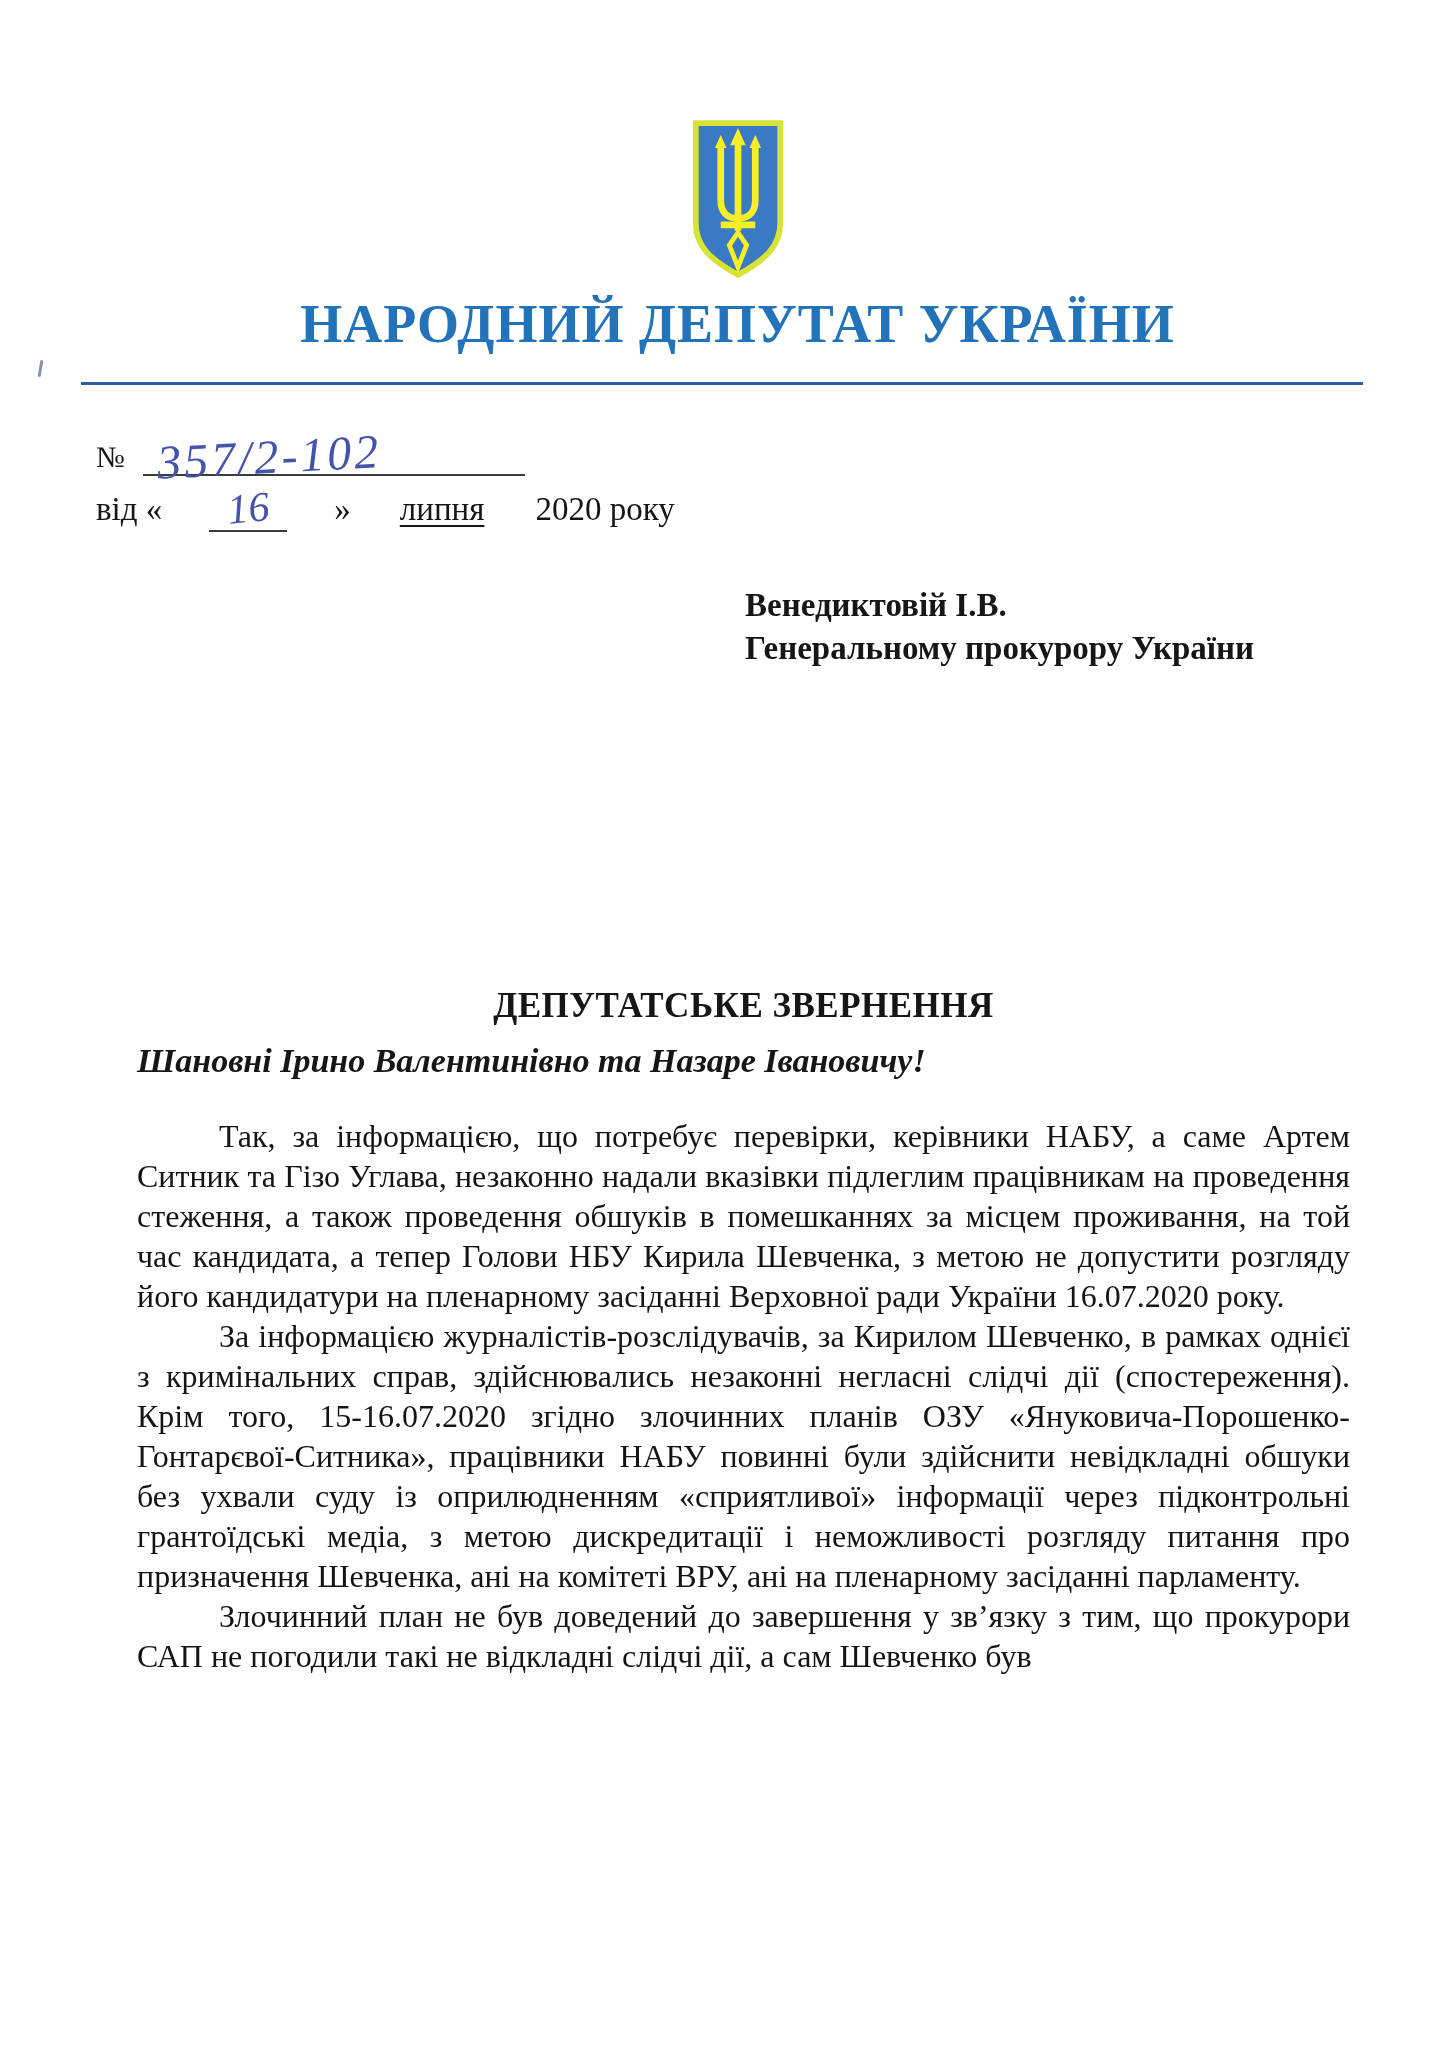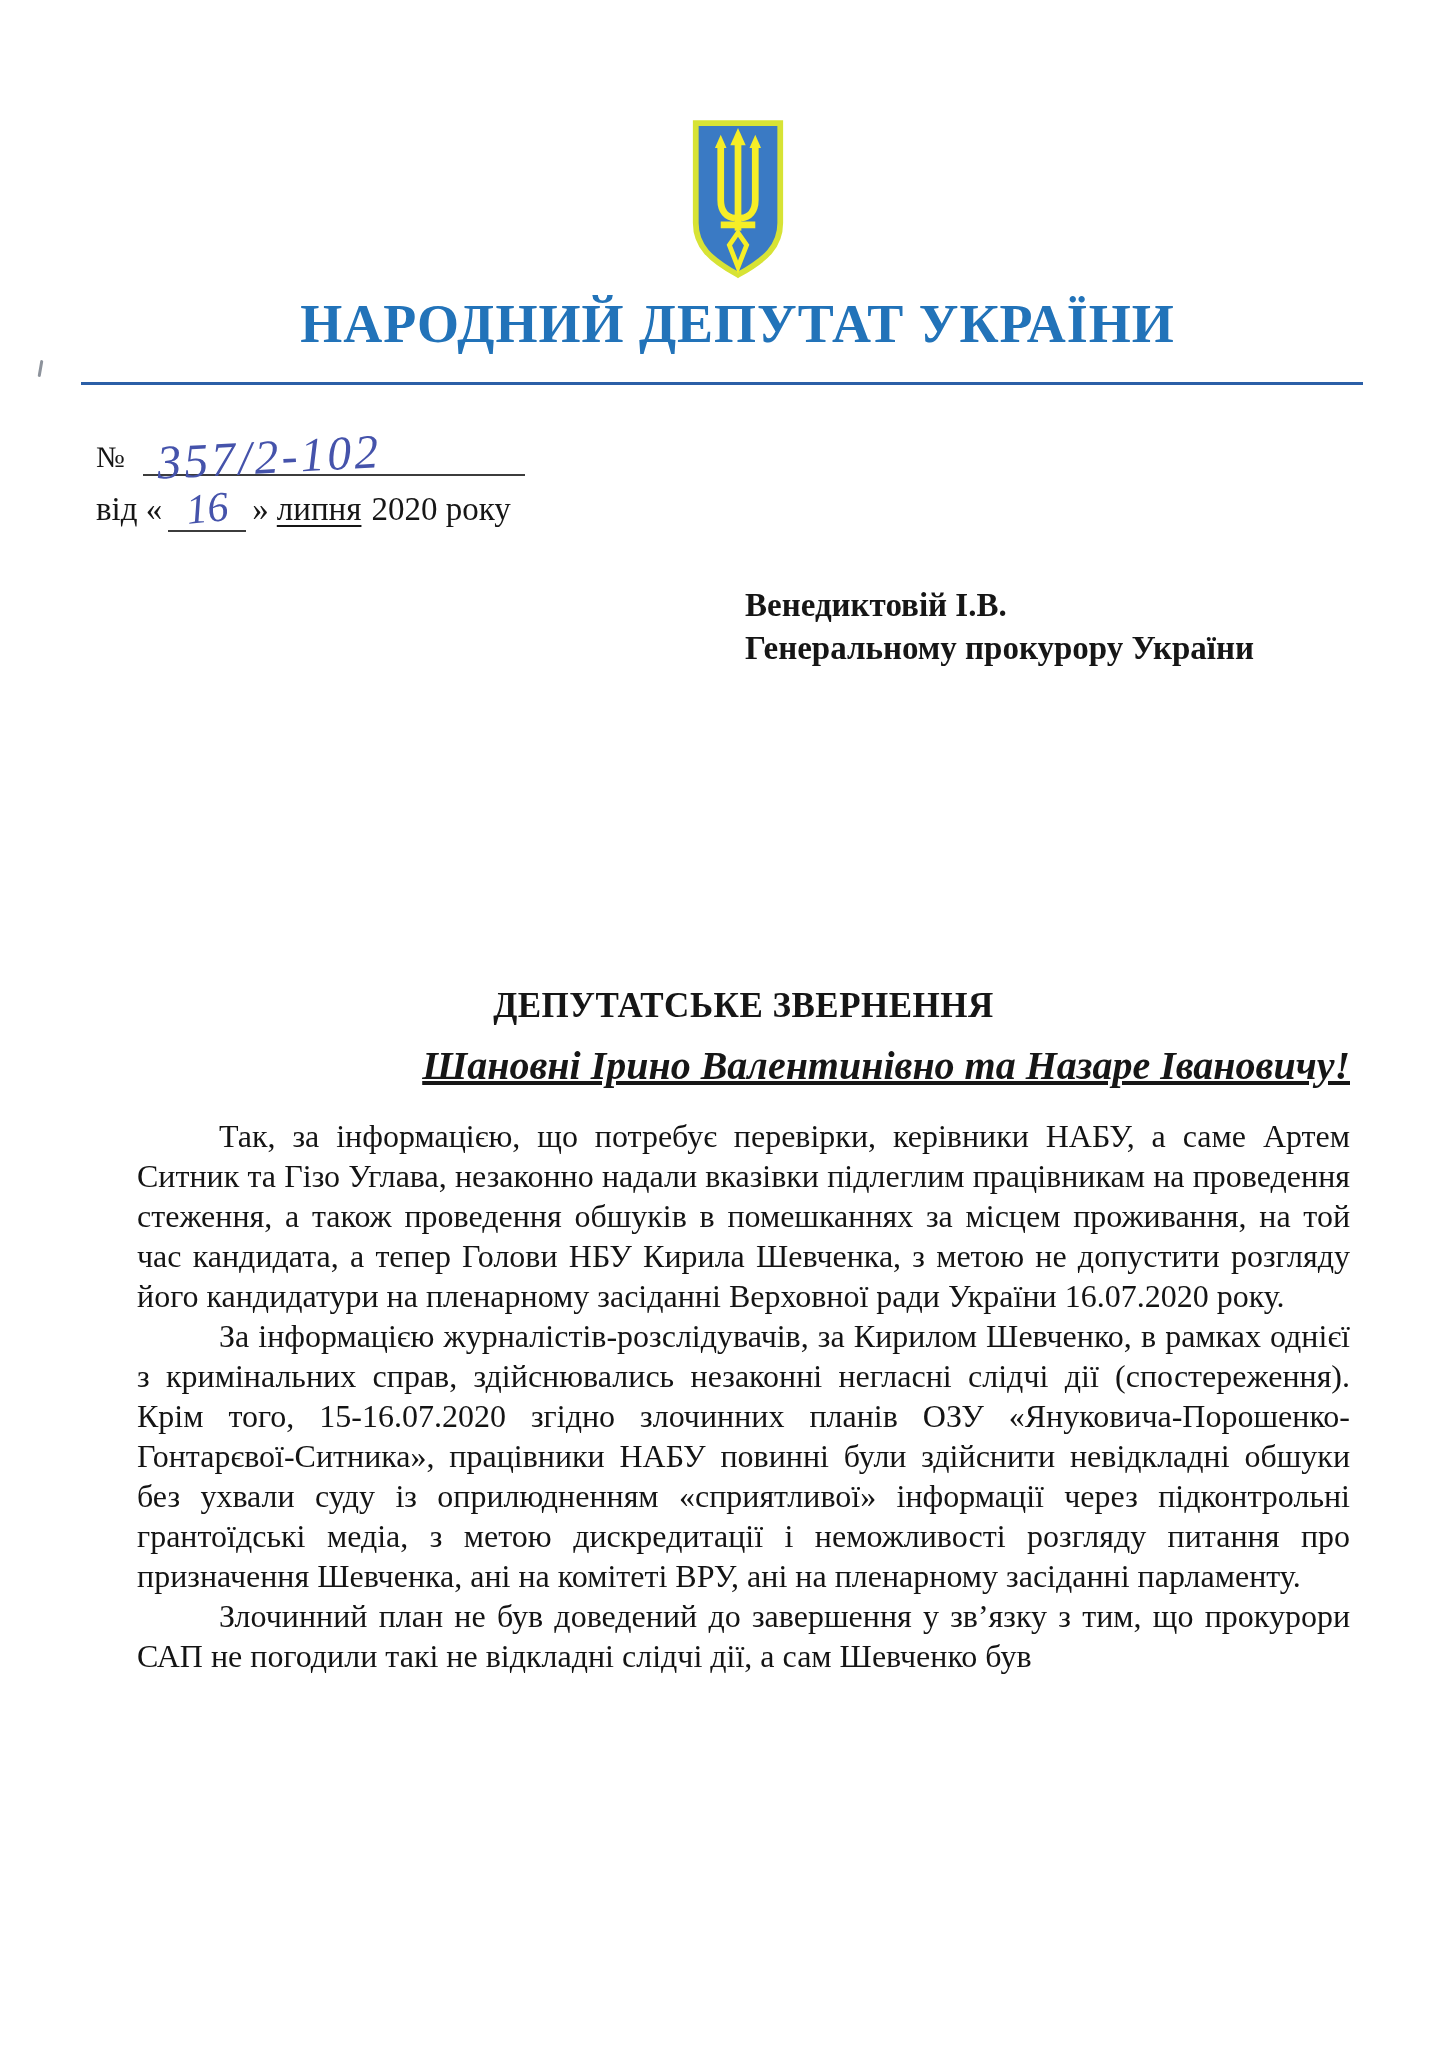--- a/index.html
+++ b/index.html
@@ -55,21 +55,21 @@
     border-bottom:2px solid #3c3c3c;
   }
   .ref-number-value {
     position:absolute; left:14px; bottom:-10px;
     font-size:48px;
     font-style:italic;
     letter-spacing:3px;
     transform:rotate(-3deg);
     white-space:nowrap;
   }
-  .ref-date-row { margin-top:6px; display:flex; align-items:baseline; }
+  .ref-date-row { margin-top:6px; display:flex; align-items:baseline;gap:41px; }
   .day-slot {
     display:inline-block;
     width:78px;
     border-bottom:2px solid #3c3c3c;
     text-align:center;
     margin:0 6px;
   }
   .day-value {
     display:inline-block;
     font-size:42px;
@@ -105,25 +105,24 @@
     width:1213px;
     text-align:center;
     font-weight:700;
     font-size:35px;
     letter-spacing:0.5px;
     margin-top:20px;
   }
   .salutation {
     position:absolute; top:1042px; left:137px;
     width:1213px;
-    text-align:right;
+    text-align:left;
     font-weight:700;
     font-style:italic;
-    font-size:40px;
-    text-decoration:underline;
+    font-size:34px;
   }
   .body-text {
     position:absolute; top:1116px; left:137px;
     width:1213px;
     font-size:32px;
     line-height:40px;
     text-align:justify;
     color:#141414;
   }
   .body-text p {

